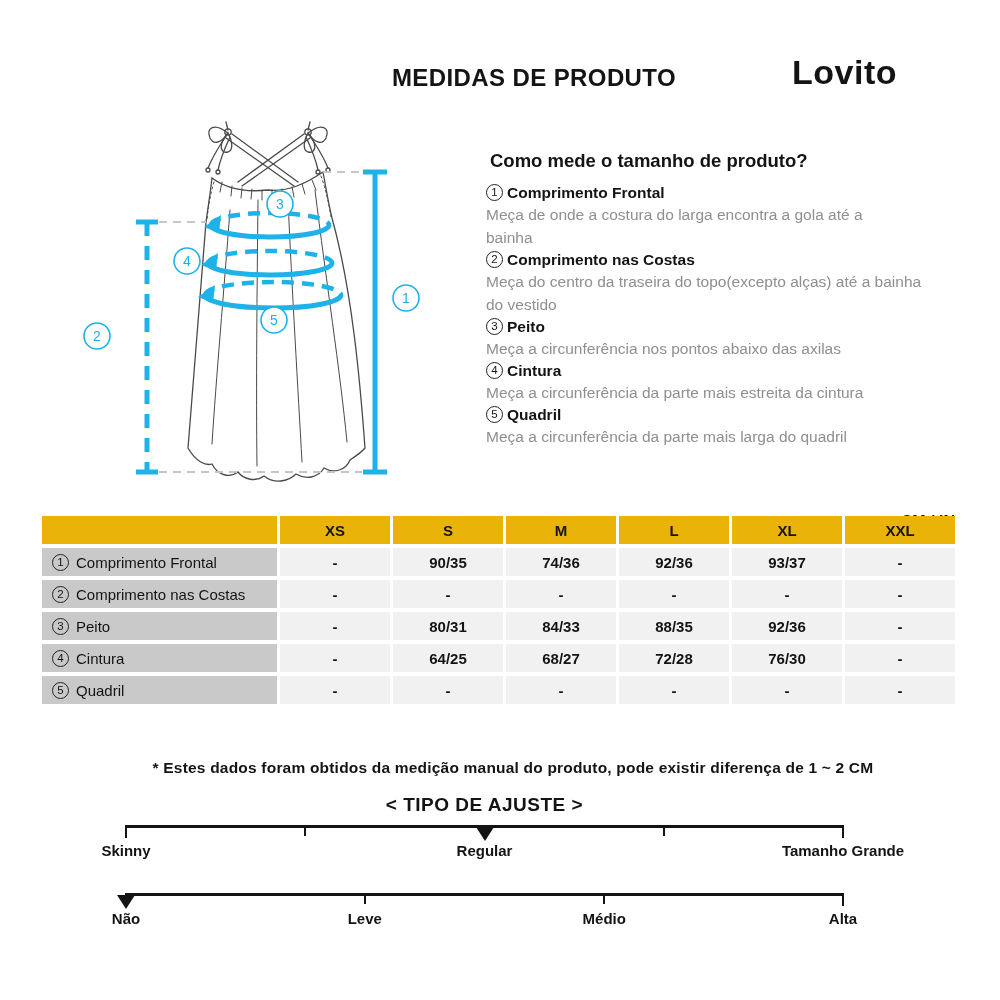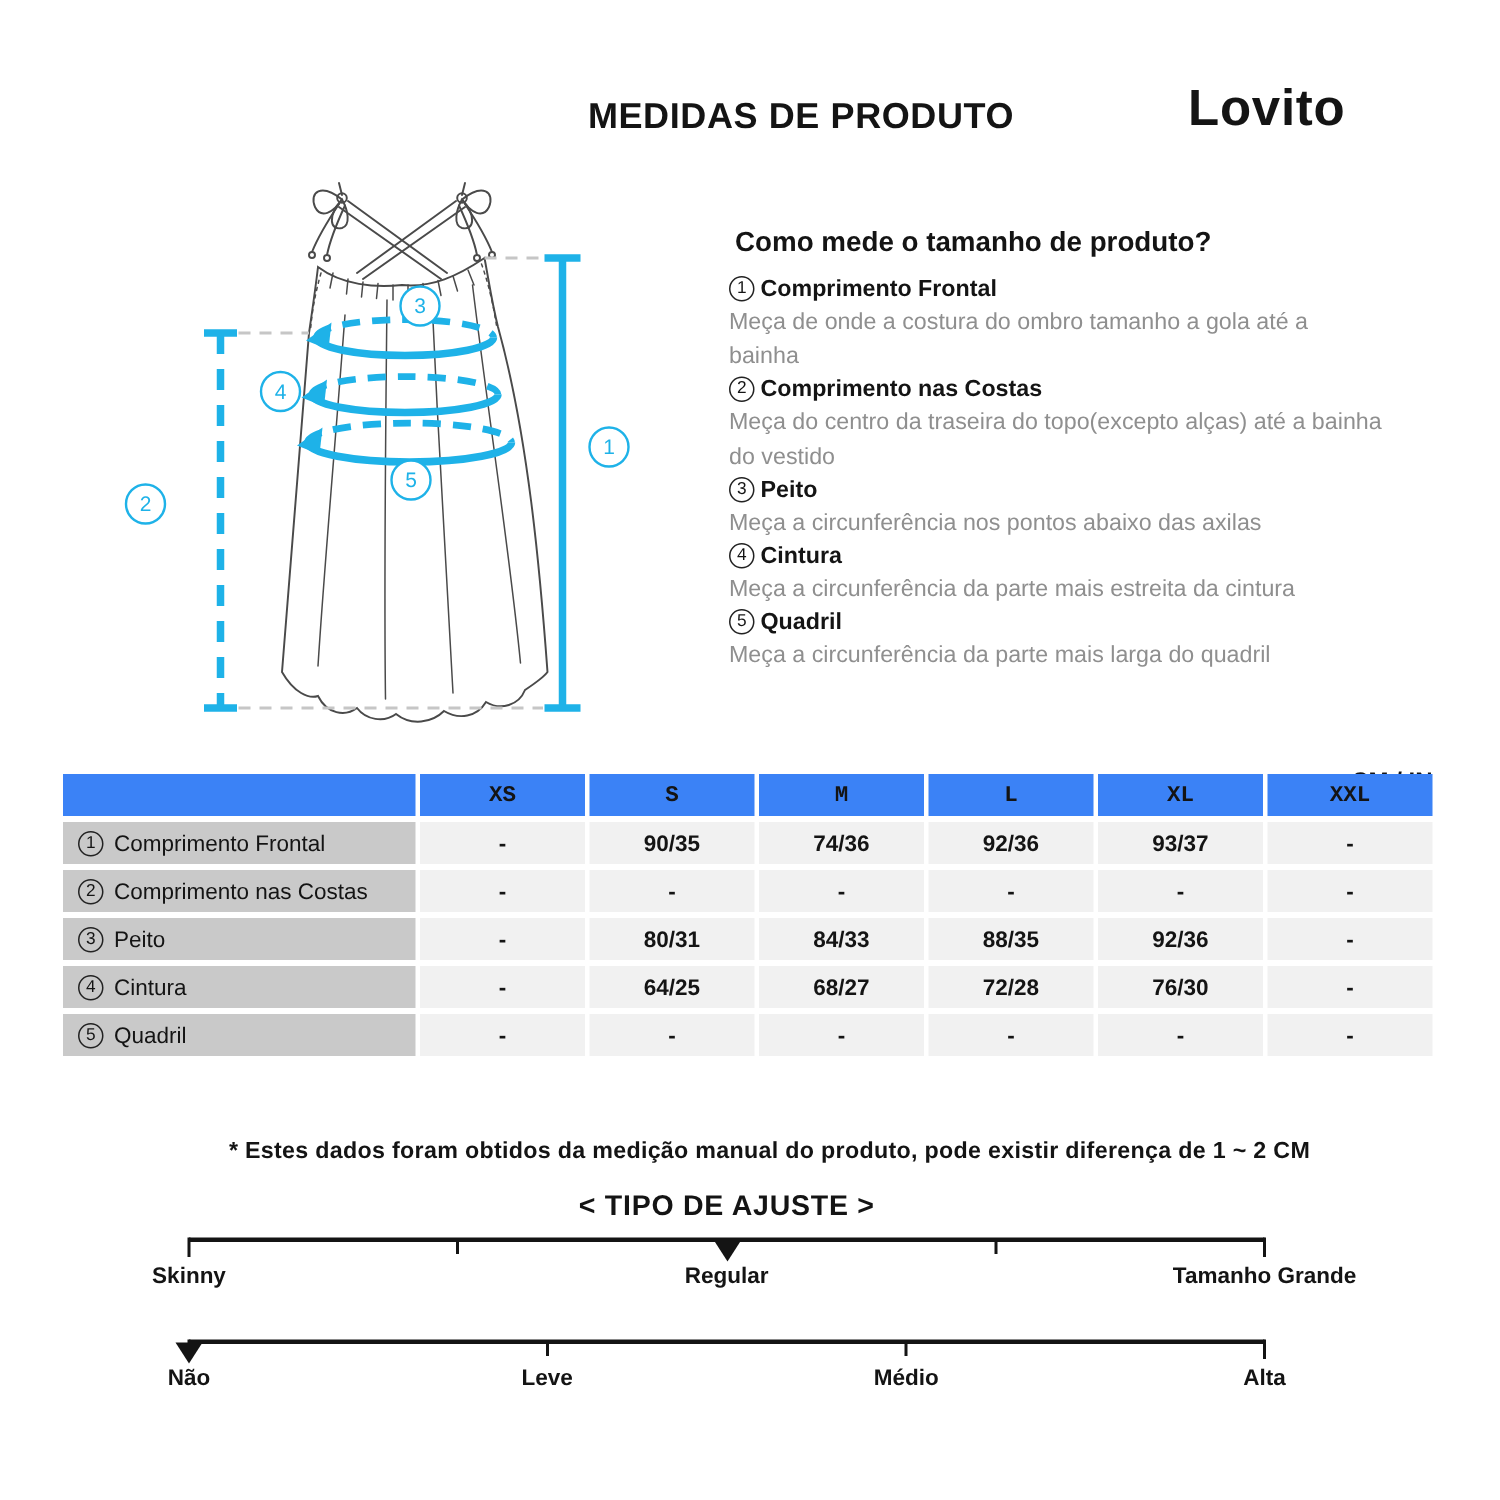--- a/index.html
+++ b/index.html
@@ -23,21 +23,21 @@
               align-items:center;justify-content:center;font-size:11.5px;font-weight:400;
               margin-right:4px;flex:none;box-sizing:border-box;background:transparent;}
 
   
   .units{position:absolute;top:484px;right:45px;font-size:16px;font-weight:700;margin-top:29px;}
 
   
   .size-table{position:absolute;left:42px;top:516px;width:913px;display:grid;
               grid-template-columns:235px repeat(6,1fr);gap:4px 3px;}
   .cell{height:28px;display:flex;align-items:center;justify-content:center;font-size:15px;}
-  .cell.head{background:#3b82f6;font-weight:700;font-family:Liberation Mono, monospace;}
+  .cell.head{background:#eab308;font-weight:700;}
   .cell.rowlabel{background:#c9c9c9;justify-content:flex-start;padding-left:10px;font-weight:400;}
   .cell.rowlabel .circle-num{margin-right:7px;}
   .cell.val{background:#f1f1f1;font-weight:700;}
 
   
   .footnote{position:absolute;top:743px;left:0;width:100%;text-align:center;
             font-size:15.5px;font-weight:700;letter-spacing:.2px;padding-left:13px;}
 
   
   .scale{position:absolute;left:126px;width:717px;}
@@ -197,21 +197,21 @@
   </svg>
 
   <section class="howto">
     <h2>Como mede o tamanho de produto?</h2>
     <div id="instruction-list">
         <div class="instr-item">
           <div class="instr-title">
             <span class="circle-num">1</span>
             <span>Comprimento Frontal</span>
           </div>
-          <div class="instr-desc">Meça de onde a costura do ombro tamanho a gola até a
+          <div class="instr-desc">Meça de onde a costura do larga encontra a gola até a
 bainha</div>
         </div>
         <div class="instr-item">
           <div class="instr-title">
             <span class="circle-num">2</span>
             <span>Comprimento nas Costas</span>
           </div>
           <div class="instr-desc">Meça do centro da traseira do topo(excepto alças) até a bainha
 do vestido</div>
         </div>

